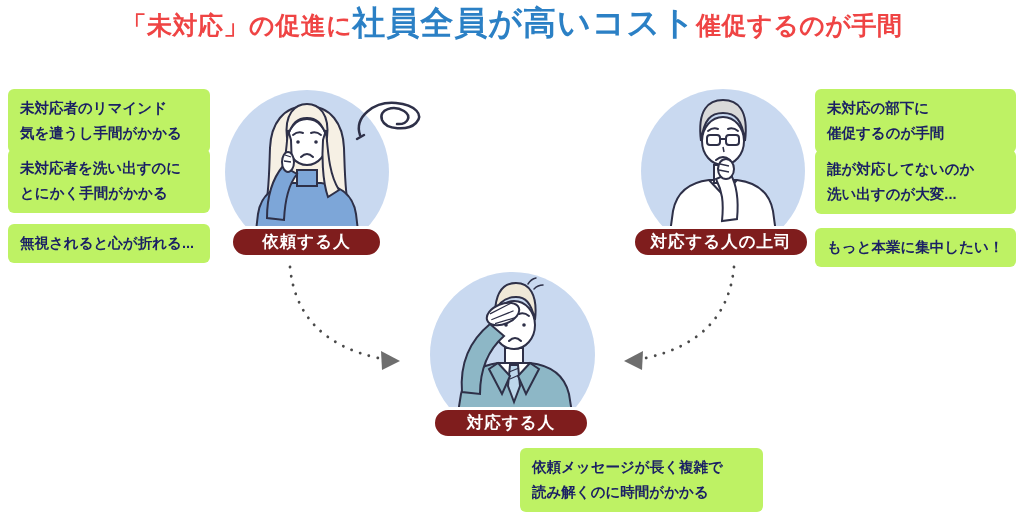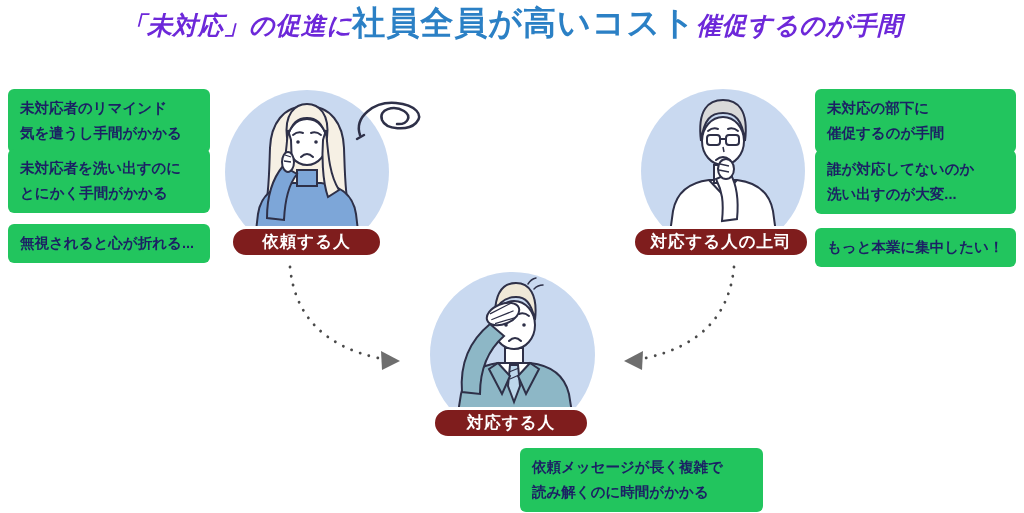--- a/index.html
+++ b/index.html
@@ -15,27 +15,27 @@
   }
 
   
   .title {
     position: absolute;
     top: 0px; left: 0; width: 100%;
     text-align: center;
     line-height: 46px;
     white-space: nowrap;
   }
-  .t-navy { font-size: 25px; font-weight: bold; color: #6d28d9; letter-spacing: 0.5px; font-style: italic; }
+  .t-navy { font-size: 25px; font-weight: bold; color: #ef4444; letter-spacing: 0.5px; }
   .t-blue { font-size: 33px; font-weight: bold; color: #2b80c5; letter-spacing: 1px; }
 
   
   .note {
     position: absolute;
-    background: #22c55e;
+    background: #bef264;
     border-radius: 6px;
     color: #1b2164;
     font-weight: bold;
     font-size: 14.5px;
     line-height: 1.72;
     padding: 7px 12px;
     white-space: pre-line;
   }
   #note-l1 { left: 8px;   top: 89px;  width: 202px; }
   #note-l2 { left: 8px;   top: 149px; width: 202px; }

